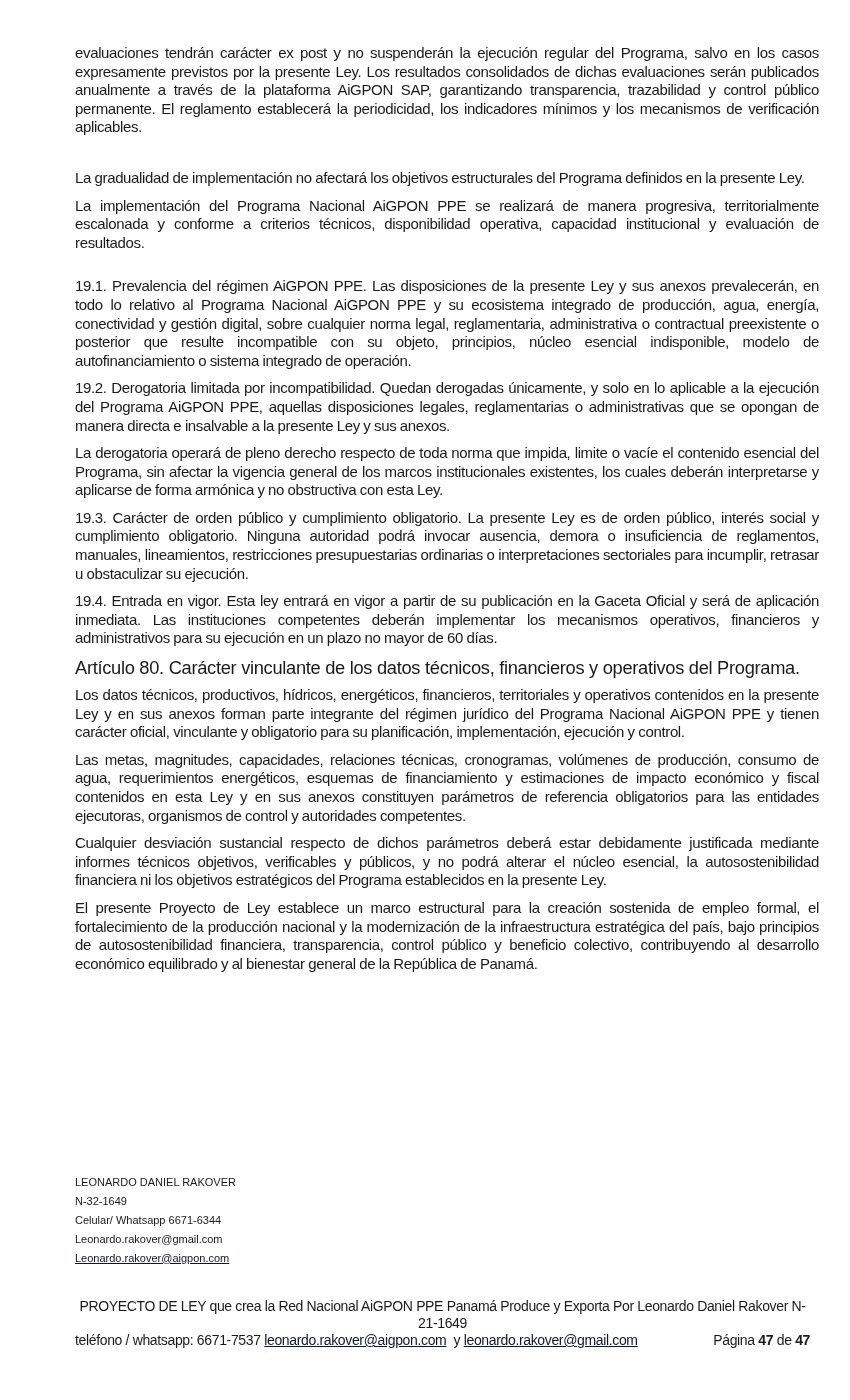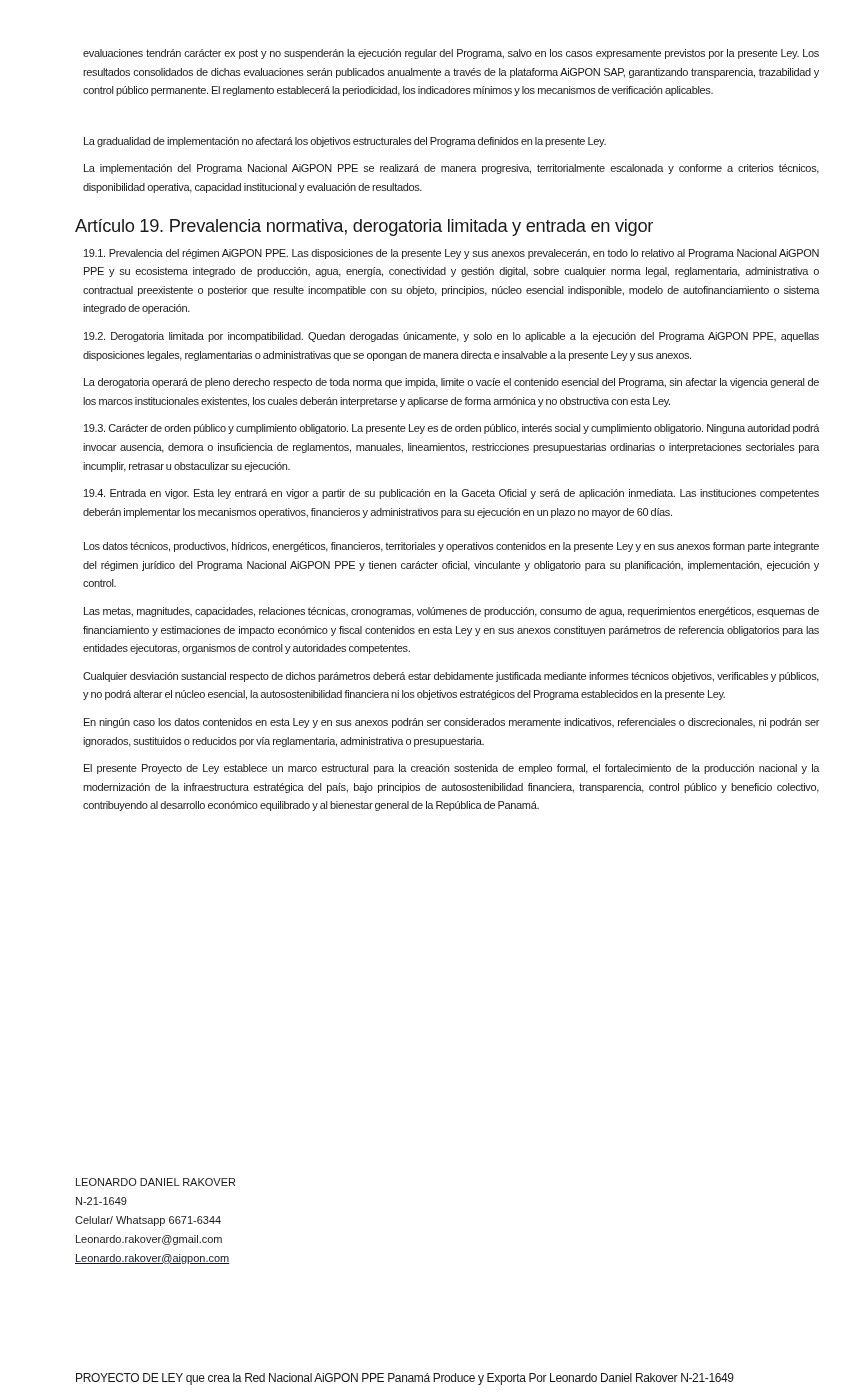--- a/index.html
+++ b/index.html
@@ -1,64 +1,71 @@
 <!DOCTYPE html>
 <html><head>
 <meta charset="utf-8">
 <style>
   html, body { margin: 0; padding: 0; background: #ffffff; }
   body { width: 850px; height: 1400px; position: relative; overflow: hidden;
          font-family: "Liberation Sans", "DejaVu Sans", sans-serif; color: #1a1a1a; }
   .page { position: absolute; left: 75px; top: 44px; width: 744px; }
-  p.body { margin: 0 0 9px 8px; font-size: 11px; line-height: 18.6px; text-align: justify;
+  p.body { margin: 0 0 9px 0; font-size: 15px; line-height: 18.6px; text-align: justify;
            letter-spacing: -0.35px; word-spacing: -0.3px; }
   p.body.tight { margin-bottom: 0; }
   h2.art { margin: 0; font-weight: normal; font-size: 18.3px; line-height: 22px; letter-spacing: -0.3px; color: #1a1a1a; }
   .sig { position: absolute; left: 75px; top: 1173px; font-size: 11px; line-height: 18.9px; }
   .sig div { white-space: nowrap; }
   a.link { color: #0f172a; text-decoration: underline; }
-  .footer { position: absolute; left: 75px; top: 1370px; width: 735px; font-size: 12px; line-height: 17px; letter-spacing: -0.35px; }
+  .footer { position: absolute; left: 75px; top: 1298px; width: 735px; font-size: 14px; line-height: 17px; letter-spacing: -0.35px; text-align: center; }
   .footer .row { display: flex; justify-content: space-between; white-space: nowrap; }
   .footer b { font-weight: bold; }
 </style>
 </head>
 <body>
 
 <div class="page">
   <p class="body" style="margin-bottom:0;">evaluaciones tendrán carácter ex post y no suspenderán la ejecución regular del Programa, salvo en los casos expresamente previstos por la presente Ley. Los resultados consolidados de dichas evaluaciones serán publicados anualmente a través de la plataforma AiGPON SAP, garantizando transparencia, trazabilidad y control público permanente. El reglamento establecerá la periodicidad, los indicadores mínimos y los mecanismos de verificación aplicables.</p>
 
   <section style="margin-top:24px;">
     <div style="height:8px"></div>
     <p class="body" style="text-align:left;">La gradualidad de implementación no afectará los objetivos estructurales del Programa definidos en la presente Ley.</p>
     <p class="body tight">La implementación del Programa Nacional AiGPON PPE se realizará de manera progresiva, territorialmente escalonada y conforme a criterios técnicos, disponibilidad operativa, capacidad institucional y evaluación de resultados.</p>
   </section>
 
   <section style="margin-top:18px;">
-    <h2 class="art">Artículo 19. Prevalencia normativa, derogatoria limitada y entrada en vigor</h2>
     <div style="height:7px"></div>
     <p class="body">19.1. Prevalencia del régimen AiGPON PPE. Las disposiciones de la presente Ley y sus anexos prevalecerán, en todo lo relativo al Programa Nacional AiGPON PPE y su ecosistema integrado de producción, agua, energía, conectividad y gestión digital, sobre cualquier norma legal, reglamentaria, administrativa o contractual preexistente o posterior que resulte incompatible con su objeto, principios, núcleo esencial indisponible, modelo de autofinanciamiento o sistema integrado de operación.</p>
     <p class="body">19.2. Derogatoria limitada por incompatibilidad. Quedan derogadas únicamente, y solo en lo aplicable a la ejecución del Programa AiGPON PPE, aquellas disposiciones legales, reglamentarias o administrativas que se opongan de manera directa e insalvable a la presente Ley y sus anexos.</p>
     <p class="body">La derogatoria operará de pleno derecho respecto de toda norma que impida, limite o vacíe el contenido esencial del Programa, sin afectar la vigencia general de los marcos institucionales existentes, los cuales deberán interpretarse y aplicarse de forma armónica y no obstructiva con esta Ley.</p>
     <p class="body">19.3. Carácter de orden público y cumplimiento obligatorio. La presente Ley es de orden público, interés social y cumplimiento obligatorio. Ninguna autoridad podrá invocar ausencia, demora o insuficiencia de reglamentos, manuales, lineamientos, restricciones presupuestarias ordinarias o interpretaciones sectoriales para incumplir, retrasar u obstaculizar su ejecución.</p>
     <p class="body">19.4. Entrada en vigor. Esta ley entrará en vigor a partir de su publicación en la Gaceta Oficial y será de aplicación inmediata. Las instituciones competentes deberán implementar los mecanismos operativos, financieros y administrativos para su ejecución en un plazo no mayor de 60 días.</p>
   </section>
 
   <section style="margin-top:4px;">
+    <h2 class="art">Artículo 80. Carácter vinculante de los datos técnicos, financieros y operativos del Programa.</h2>
     <div style="height:7px"></div>
     <p class="body">Los datos técnicos, productivos, hídricos, energéticos, financieros, territoriales y operativos contenidos en la presente Ley y en sus anexos forman parte integrante del régimen jurídico del Programa Nacional AiGPON PPE y tienen carácter oficial, vinculante y obligatorio para su planificación, implementación, ejecución y control.</p>
     <p class="body">Las metas, magnitudes, capacidades, relaciones técnicas, cronogramas, volúmenes de producción, consumo de agua, requerimientos energéticos, esquemas de financiamiento y estimaciones de impacto económico y fiscal contenidos en esta Ley y en sus anexos constituyen parámetros de referencia obligatorios para las entidades ejecutoras, organismos de control y autoridades competentes.</p>
     <p class="body">Cualquier desviación sustancial respecto de dichos parámetros deberá estar debidamente justificada mediante informes técnicos objetivos, verificables y públicos, y no podrá alterar el núcleo esencial, la autosostenibilidad financiera ni los objetivos estratégicos del Programa establecidos en la presente Ley.</p>
-    <p class="body">En ningún caso los datos contenidos en esta Ley y en sus anexos podrán ser considerados meramente indicativos, referenciales o discrecionales, ni podrán ser ignorados, sustituidos o reducidos por vía reglamentaria, administrativa o presupuestaria.</p>
     <p class="body">El presente Proyecto de Ley establece un marco estructural para la creación sostenida de empleo formal, el fortalecimiento de la producción nacional y la modernización de la infraestructura estratégica del país, bajo principios de autosostenibilidad financiera, transparencia, control público y beneficio colectivo, contribuyendo al desarrollo económico equilibrado y al bienestar general de la República de Panamá.</p>
   </section>
 </div>
 
 <div class="sig">
   <div>LEONARDO DANIEL RAKOVER</div>
-  <div>N-21-1649</div>
+  <div>N-32-1649</div>
   <div>Celular/ Whatsapp 6671-6344</div>
   <div>Leonardo.rakover@gmail.com</div>
   <div><a class="link">Leonardo.rakover@aigpon.com</a></div>
 </div>
 
 <div class="footer">
   <div>PROYECTO DE LEY que crea la Red Nacional AiGPON PPE  Panamá Produce y Exporta Por Leonardo Daniel Rakover N-21-1649</div>
+  <div class="row">
+    <span>
+      <span style="white-space:pre;">teléfono / whatsapp: 6671-7537 </span><a class="link">leonardo.rakover@aigpon.com</a><span style="white-space:pre;">  y </span><a class="link">leonardo.rakover@gmail.com</a>
+    </span>
+    <span>
+      <span style="white-space:pre;">Página </span><b>47</b><span style="white-space:pre;"> de </span><b>47</b>
+    </span>
+  </div>
 </div>
 
 </body></html>

